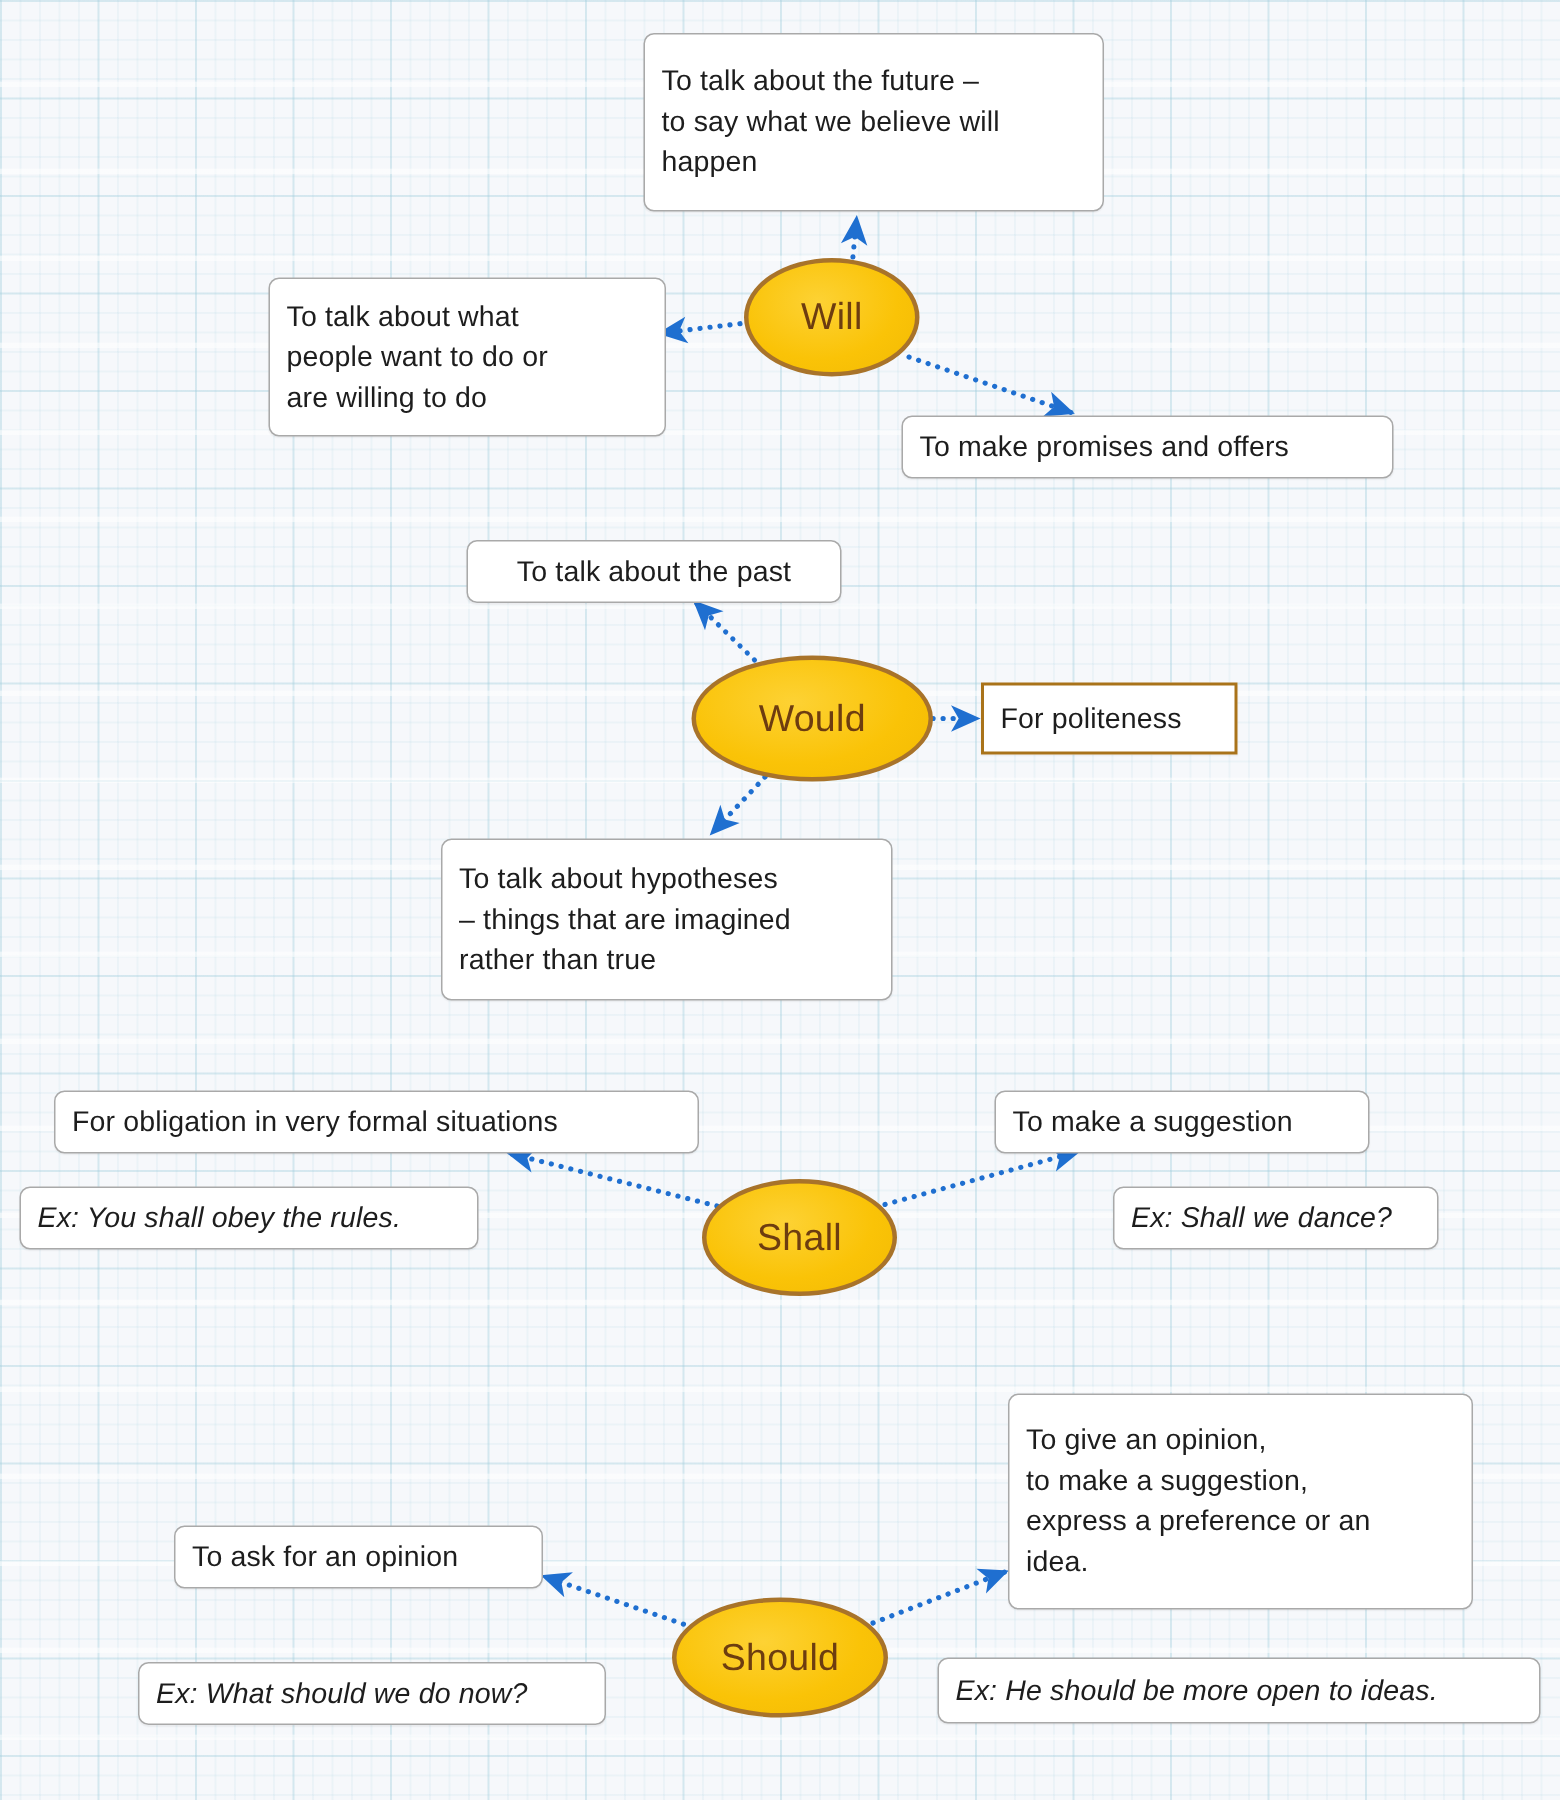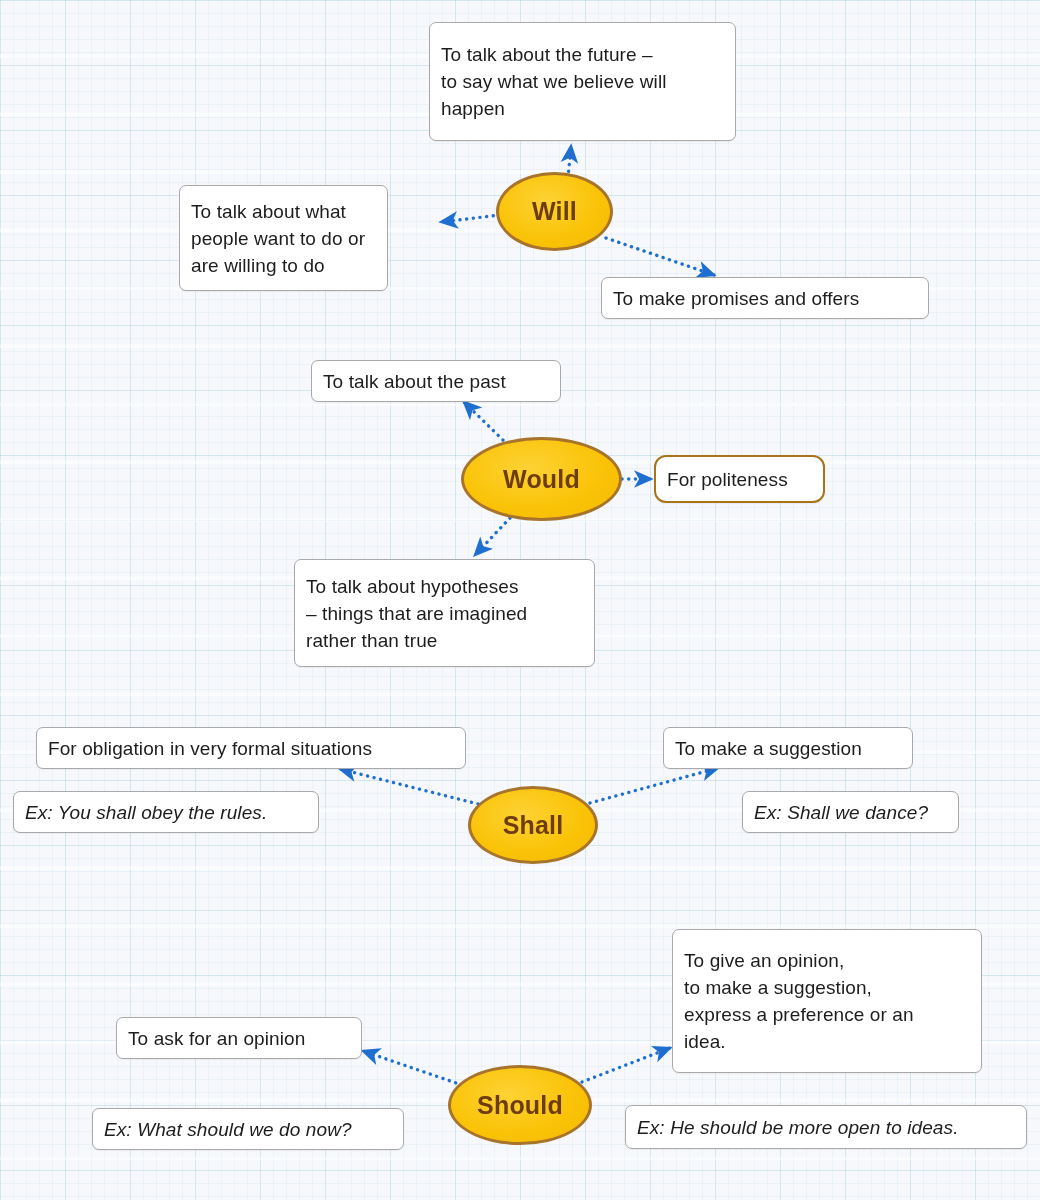--- a/index.html
+++ b/index.html
@@ -74,41 +74,41 @@
   }
   .box .txt {
     white-space: pre-line;
     display: block;
     width: 100%;
   }
 
   
   .box.accent {
     border: 2.5px solid #a9731a;
-    border-radius: 12px;
+    border-radius: 0;
   }
 
   
   .box.example .txt {
     font-style: italic;
   }
 
   
   .ellipse {
     background: #fcc609;
     background-image: radial-gradient(ellipse at 42% 36%, #fdd234 0%, #fac307 58%, #f2ba04 100%);
     border: 3px solid #a8732a;
     border-radius: 50%;
     display: flex;
     align-items: center;
     justify-content: center;
     box-sizing: border-box;
   }
   .ellipse .txt {
-    font-weight: bold;
+    font-weight: normal;
     color: #6d3d10;
     font-size: 25px;
     letter-spacing: 0.2px;
     text-align: center;
     line-height: 1;
   }
 </style>
 </head>
 <body>
 
@@ -137,35 +137,35 @@
     <line x1="462" y1="1085" x2="363" y2="1051" stroke="#1f6fd0" stroke-width="3.4" stroke-dasharray="0.1 6.6" stroke-linecap="round" marker-end="url(#arrowhead)"></line>
     <line x1="582" y1="1082" x2="670" y2="1048" stroke="#1f6fd0" stroke-width="3.4" stroke-dasharray="0.1 6.6" stroke-linecap="round" marker-end="url(#arrowhead)"></line>
   </svg>
 
   <div class="node box" style="left:429px; top:22px; width:307px; height:119px;">
     <span class="txt">To talk about the future –
 to say what we believe will
 happen</span>
   </div>
 
-  <div class="node box" style="left:179px; top:185px; width:209px; height:106px;">
+  <div class="node box" style="left:179px; top:185px; width:265px; height:106px;">
     <span class="txt">To talk about what
 people want to do or
 are willing to do</span>
   </div>
 
   <div class="node box" style="left:601px; top:277px; width:328px; height:42px;">
     <span class="txt">To make promises and offers</span>
   </div>
 
   <div class="node ellipse" style="left:496px; top:172px; width:117px; height:79px;">
     <span class="txt">Will</span>
   </div>
 
-  <div class="node box" style="left:311px; top:360px; width:250px; height:42px;">
+  <div class="node box" style="left:311px; top:360px; width:250px; height:42px;text-align:center;">
     <span class="txt">To talk about the past</span>
   </div>
 
   <div class="node box accent" style="left:654px; top:455px; width:171px; height:48px;">
     <span class="txt">For politeness</span>
   </div>
 
   <div class="node box" style="left:294px; top:559px; width:301px; height:108px;">
     <span class="txt">To talk about hypotheses
 – things that are imagined

